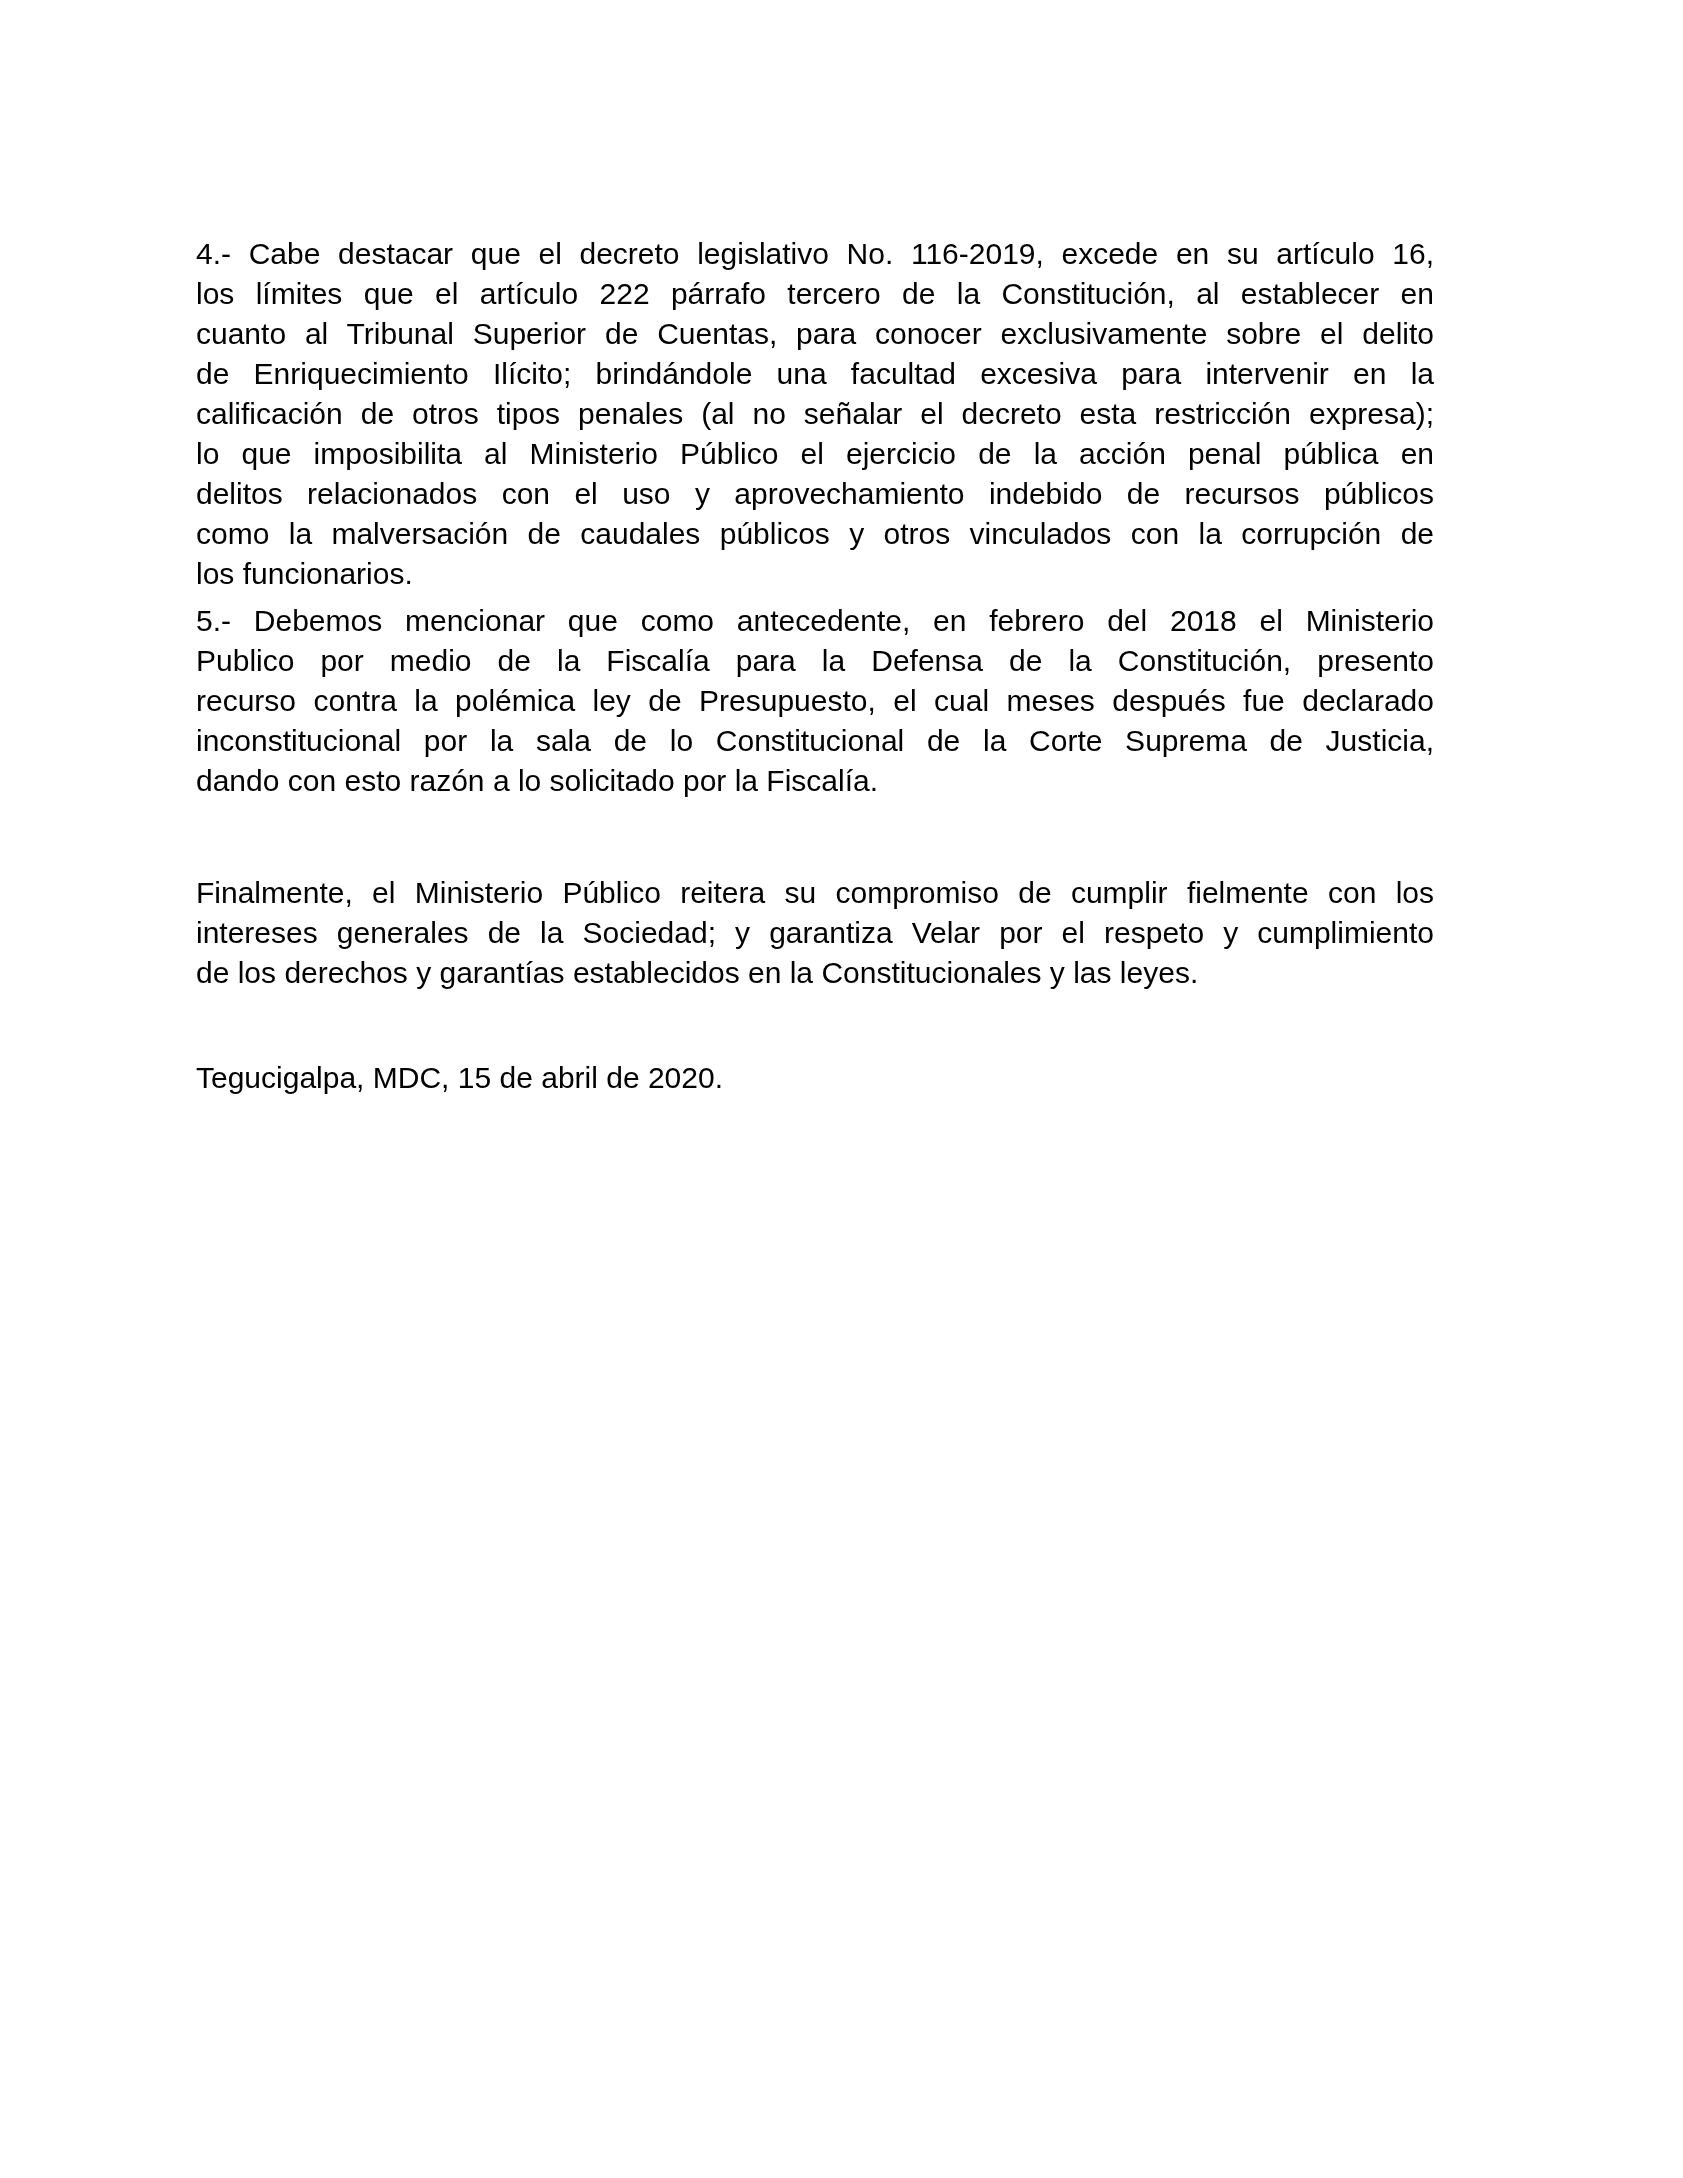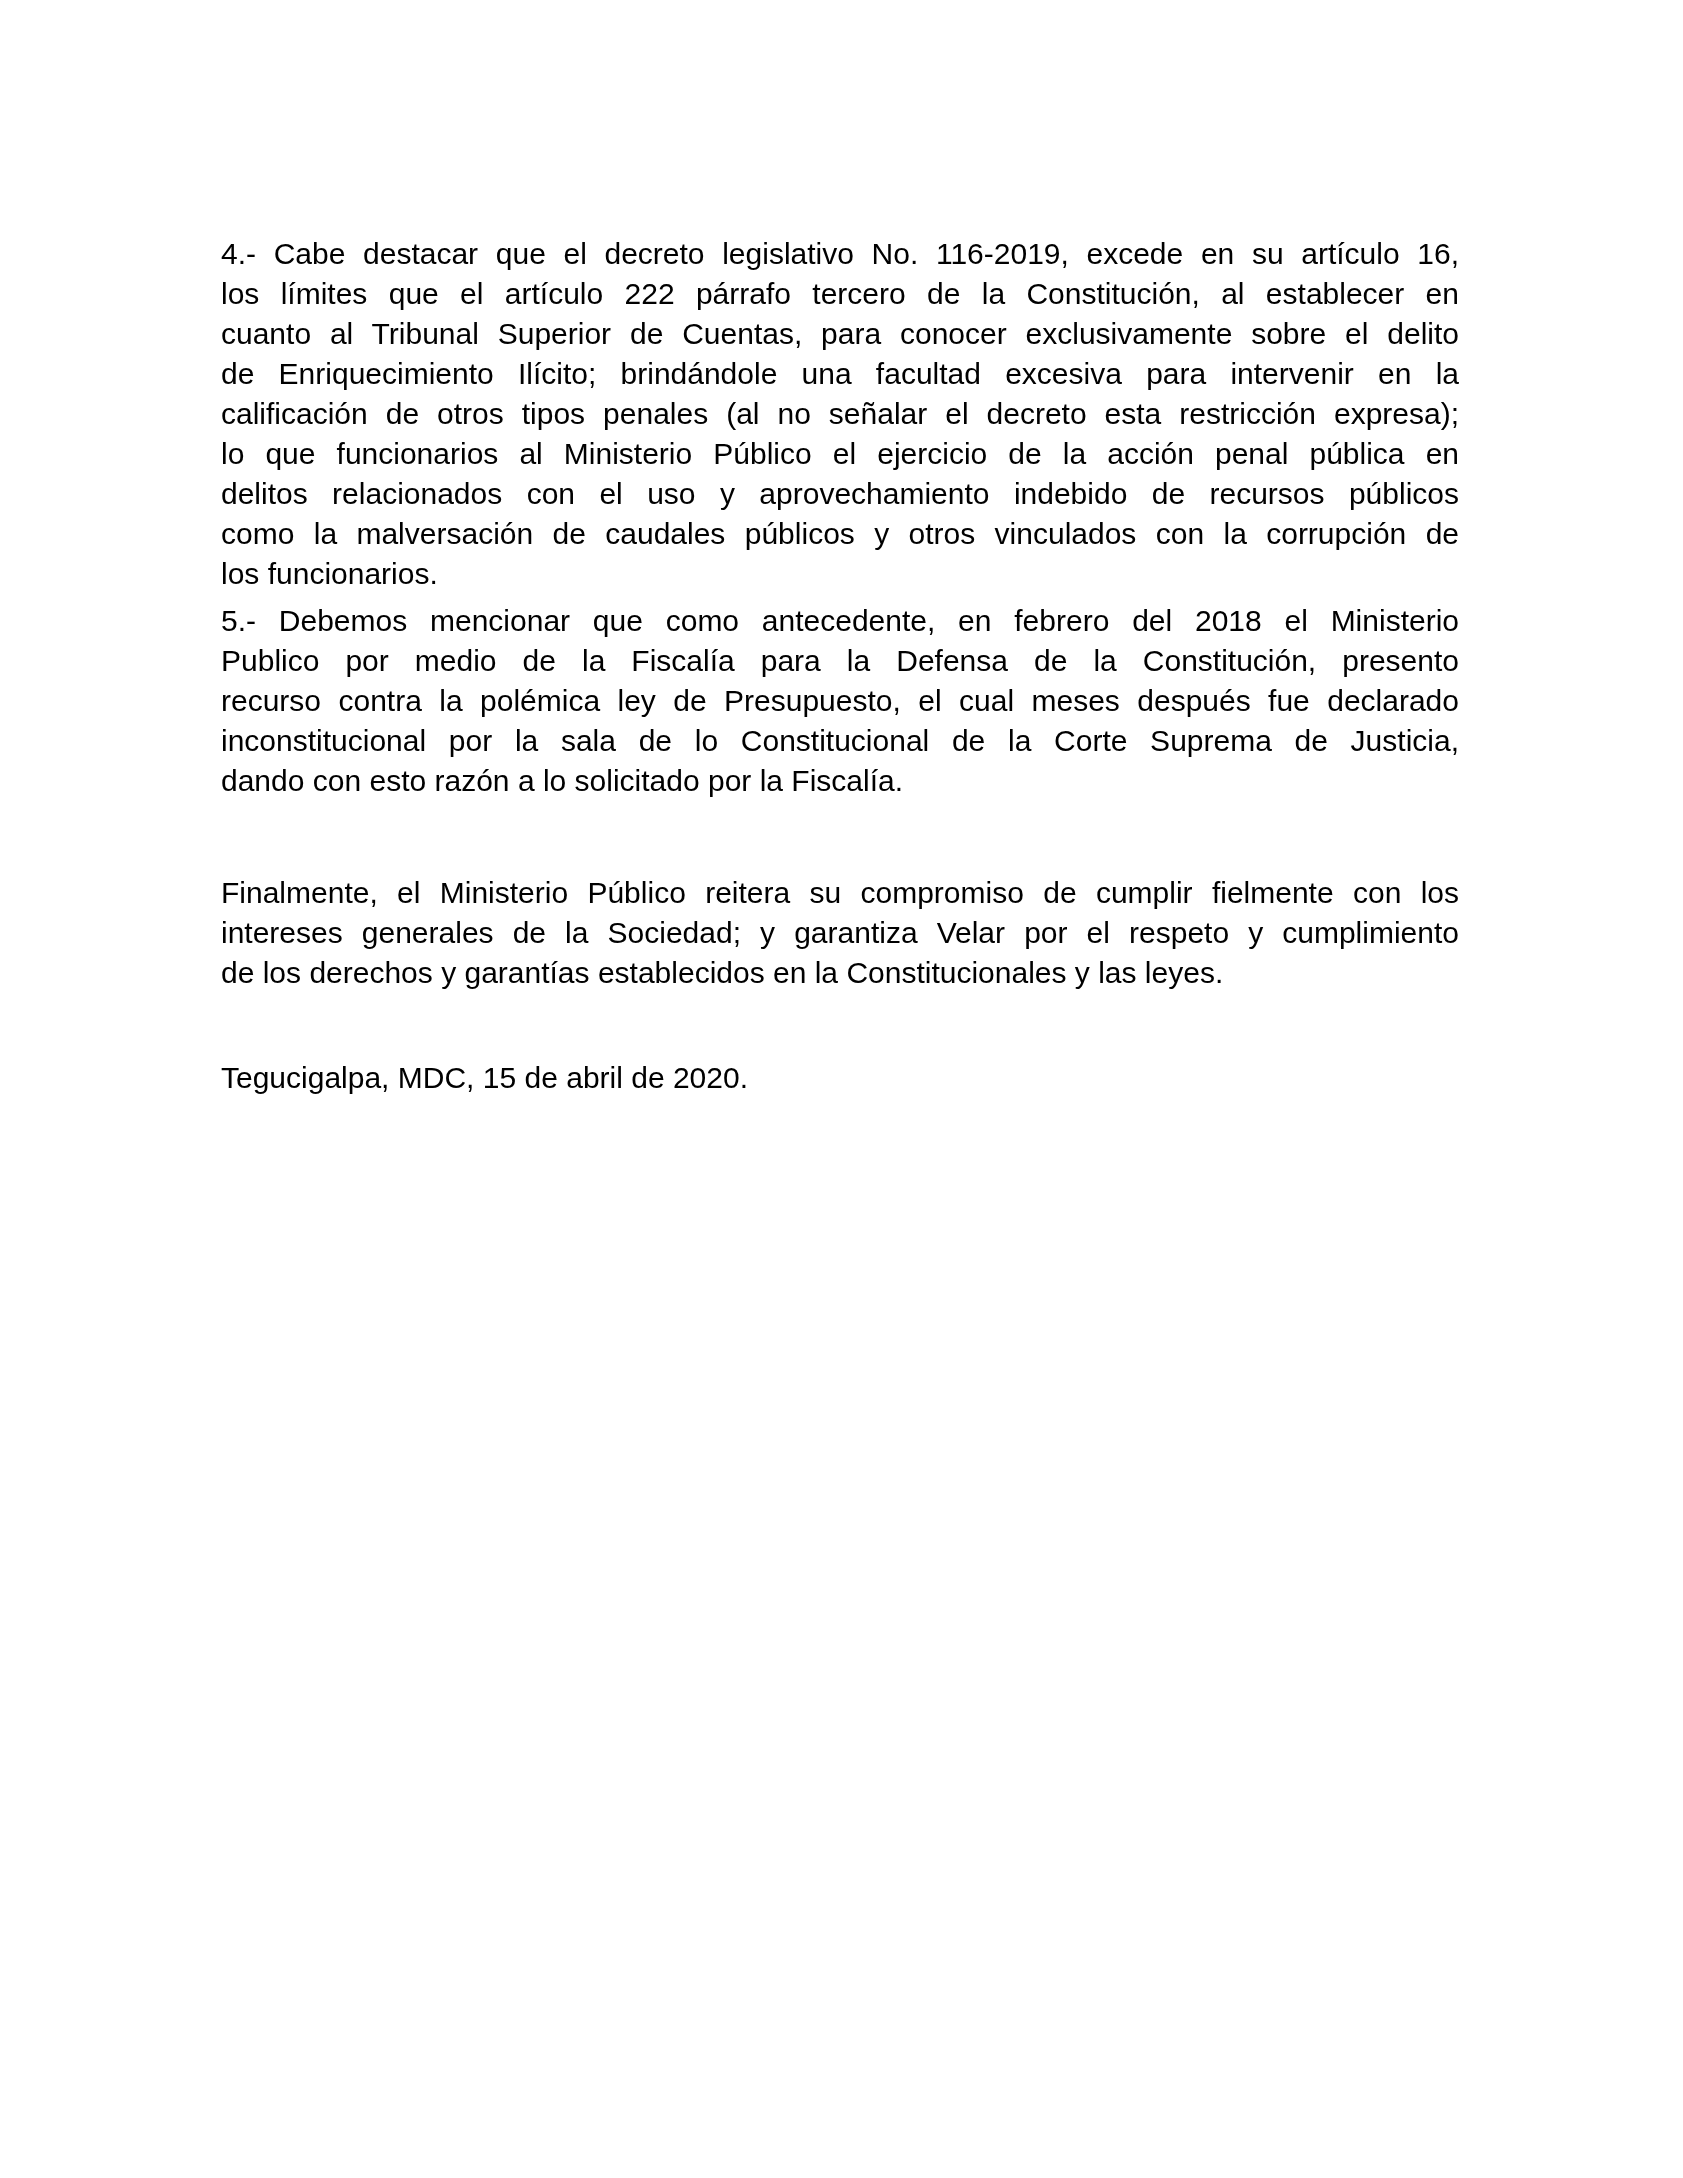--- a/index.html
+++ b/index.html
@@ -11,21 +11,21 @@
     position: relative;
     width: 1683px;
     height: 2178px;
     background: #ffffff;
     color: #000000;
     font-family: "Liberation Sans", sans-serif;
     overflow: hidden;
   }
   .text-block {
     position: absolute;
-    left: 221px;
+    left: 196px;
     top: 234px;
     width: 1238px;
     font-size: 30px;
     line-height: 40px;
     letter-spacing: 0px;
   }
   .paragraph { margin: 0; }
   .paragraph .line {
     text-align: justify;
     text-align-last: justify;
@@ -45,21 +45,21 @@
 <body>
 
 <div class="page">
   <div class="text-block">
     <div class="paragraph">
         <div class="line">4.- Cabe destacar que el decreto legislativo No. 116-2019, excede en su artículo 16,</div>
         <div class="line">los límites que el artículo 222 párrafo tercero de la Constitución, al establecer en</div>
         <div class="line">cuanto al Tribunal Superior de Cuentas, para conocer exclusivamente sobre el delito</div>
         <div class="line">de Enriquecimiento Ilícito; brindándole una facultad excesiva para intervenir en la</div>
         <div class="line">calificación de otros tipos penales (al no señalar el decreto esta restricción expresa);</div>
-        <div class="line">lo que funcionarios al Ministerio Público el ejercicio de la acción penal pública en</div>
+        <div class="line">lo que imposibilita al Ministerio Público el ejercicio de la acción penal pública en</div>
         <div class="line">delitos relacionados con el uso y aprovechamiento indebido de recursos públicos</div>
         <div class="line">como la malversación de caudales públicos y otros vinculados con la corrupción de</div>
         <div class="line last">los funcionarios.</div>
       </div>
     <div class="paragraph gap-after-p4">
         <div class="line">5.- Debemos mencionar que como antecedente, en febrero del 2018 el Ministerio</div>
         <div class="line">Publico por medio de la Fiscalía para la Defensa de la Constitución, presento</div>
         <div class="line">recurso contra la polémica ley de Presupuesto, el cual meses después fue declarado</div>
         <div class="line">inconstitucional por la sala de lo Constitucional de la Corte Suprema de Justicia,</div>
         <div class="line last">dando con esto razón a lo solicitado por la Fiscalía.</div>

